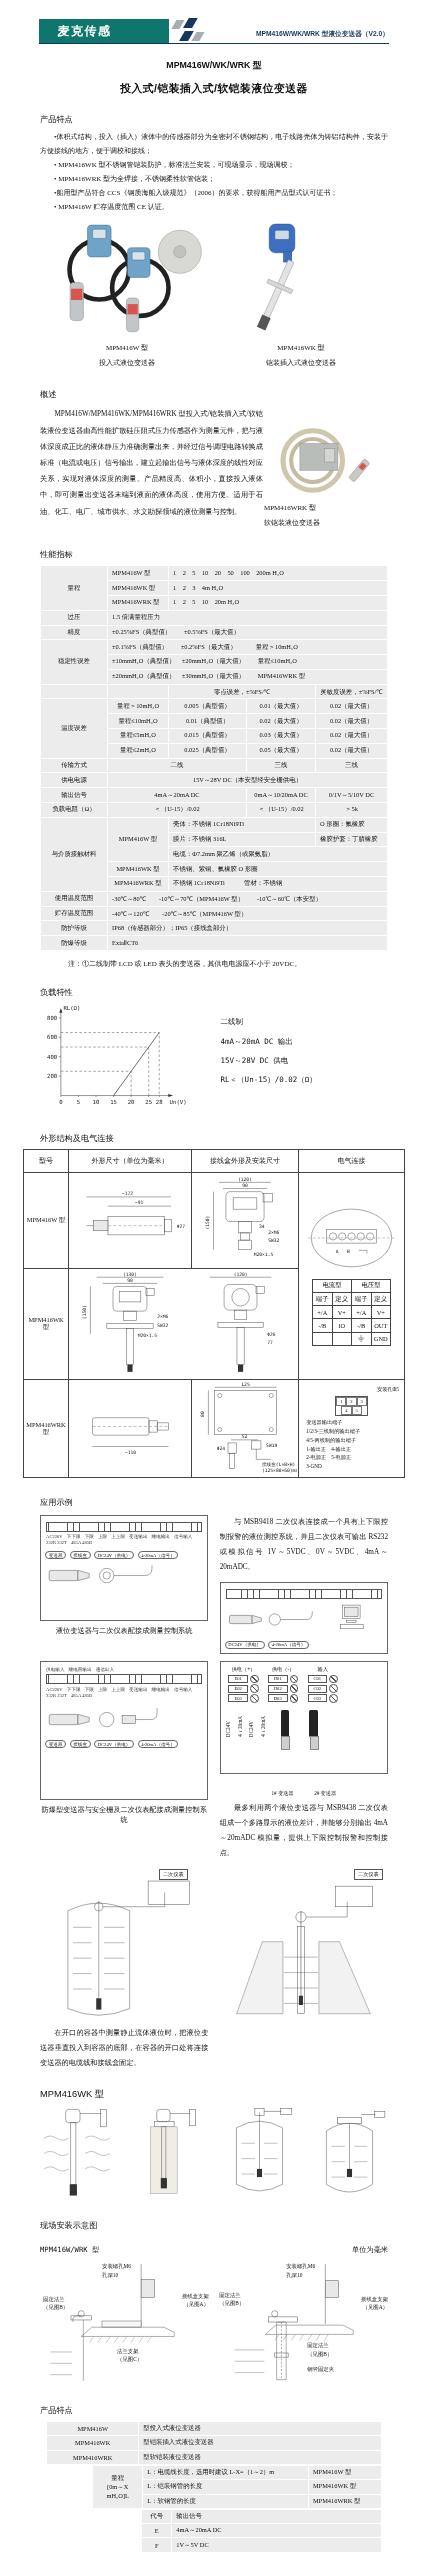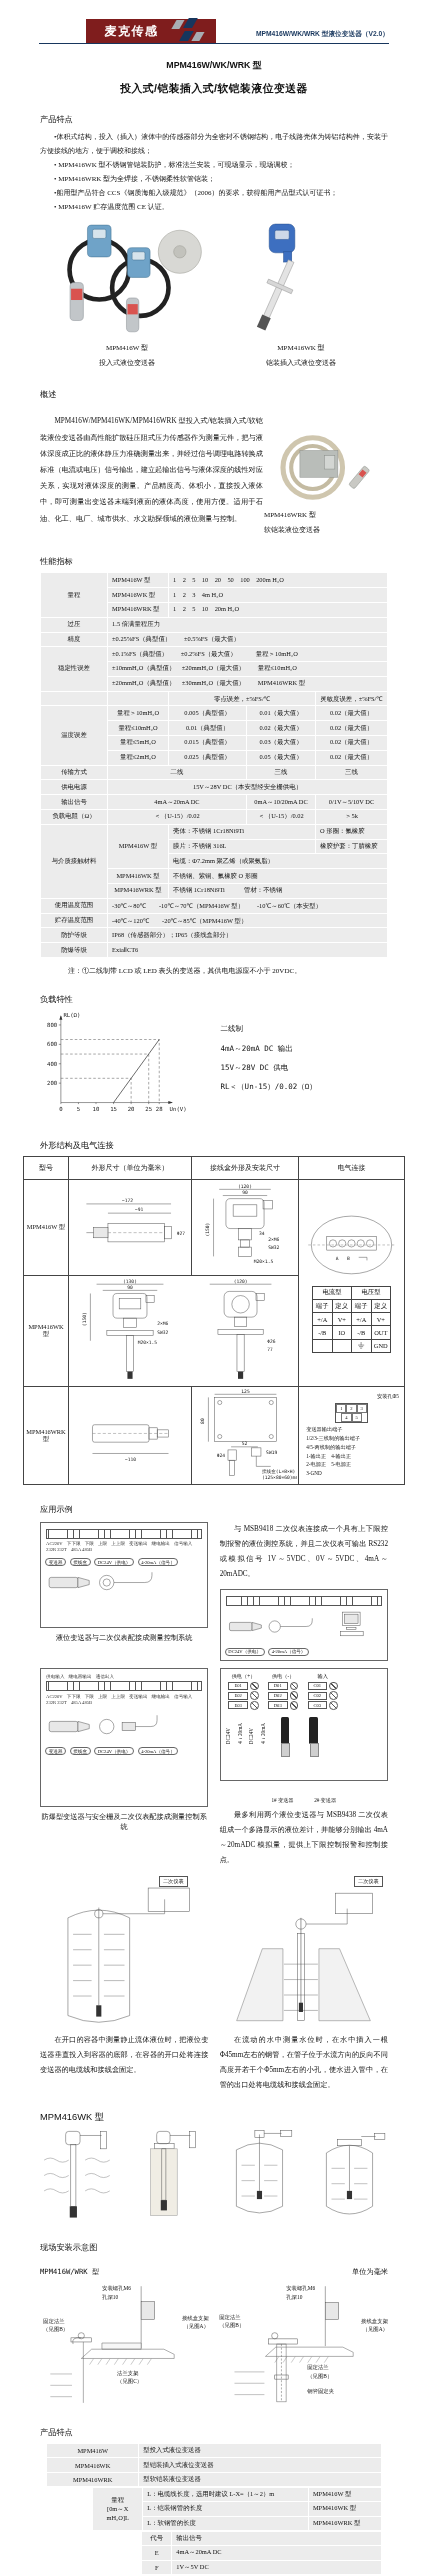--- a/index.html
+++ b/index.html
@@ -1,39 +1,39 @@
 <!DOCTYPE html>
 <html style="font-size:8.2px"><head>
 <meta charset="utf-8">
 <style>
   html,body{margin:0;padding:0;background:#fff;}
   body{width:428px;color:#111;font-family:"Liberation Serif",serif;}
   .page{width:428px;min-height:2702px;position:relative;overflow:hidden;background:#fff;}
   .content{padding:0 40px;}
   
   .hd{position:relative;margin:14.4px 39px 0 39px;height:29px;border-bottom:1.5px solid #17365d;}
-  .hd-bar{position:absolute;left:0;bottom:0;width:130px;height:24px;background:#7f1d1d;display:flex;align-items:center;margin-left:47px;}
+  .hd-bar{position:absolute;left:0;bottom:0;width:130px;height:24px;background:#0f766e;display:flex;align-items:center;}
   .brand{color:#fff;font-family:"Liberation Sans",sans-serif;font-weight:bold;font-size:12px;letter-spacing:1.5px;padding-left:18.5px;}
   .logo-shapes{position:absolute;left:127px;bottom:0;width:62px;height:26px;}
   .logo-shapes i{position:absolute;display:block;transform:skewX(-30deg);}
   .logo-shapes .s1{left:8.2px;top:3.1px;width:7.7px;height:8.8px;background:#a8adb3;}
   .logo-shapes .s2{left:19.6px;top:1px;width:8.8px;height:9.8px;background:#17365d;}
   .logo-shapes .s3{left:15.5px;top:14px;width:8.8px;height:9.8px;background:#17365d;}
   .logo-shapes .s4{left:28px;top:15px;width:7.7px;height:8.8px;background:#a8adb3;}
   .hd-title{position:absolute;right:0;bottom:4.6px;color:#17365d;font-family:"Liberation Sans",sans-serif;font-weight:bold;font-size:6.7px;}
   .doc-model{margin:15.5px 0 0;text-align:center;font-family:"Liberation Sans",sans-serif;font-size:8.8px;font-weight:bold;}
   .doc-sub{margin:10.3px 0 0;text-align:center;font-family:"Liberation Sans",sans-serif;font-size:10.8px;font-weight:bold;letter-spacing:0.5px;}
   .sec-h{font-family:"Liberation Sans",sans-serif;font-weight:normal;font-size:8.2px;margin:17.5px 0 5.2px;}
   .feat{margin:0;font-size:7px;line-height:2.0;text-indent:2em;text-align:justify;}
   
   .figrow{display:flex;margin-top:7.2px;}
   .figcell{flex:1;text-align:center;}
   .figcap{font-size:7px;line-height:2.2;margin:0;}
   
-  .ovwrap{display:flex;gap:1px;margin-top:13px;}
+  .ovwrap{display:flex;gap:1px;margin-top:6px;}
   .ovtext{flex:1;font-size:7.2px;line-height:2.25;text-align:justify;text-indent:2em;margin:0;}
   .ovfig{width:124px;text-align:left;padding-top:15.5px;}
   
   table.gtab{border-collapse:separate;border-spacing:1px;width:100%;}
   table.gtab td{background:#ececec;font-size:6.4px;padding:1.5px 4.1px;height:10.8px;vertical-align:middle;}
   table.gtab td.lab{text-align:center;}
   table.gtab td.cen{text-align:center;}
   .notep{font-size:7px;margin:8.2px 0 0;text-indent:4em;}
   
   .loadwrap{display:flex;gap:20.6px;margin-top:5.2px;align-items:flex-start;}
@@ -738,21 +738,20 @@
               <line x1="112" y1="210" x2="178" y2="210"></line>
               <line x1="112" y1="240" x2="178" y2="240"></line>
             </g>
           <rect x="138" y="90" width="14" height="170" class="skline"></rect>
           <line x1="145" y1="60" x2="145" y2="240" stroke="#333"></line>
           <rect x="141" y="225" width="8" height="18" fill="#333"></rect>
           <circle cx="145" cy="72" r="10" class="skline"></circle>
           <path d="M155 72 h80 v-30" class="skline"></path>
           <rect x="212" y="12" width="72" height="40" class="skline"></rect>
         </svg>
-        <p class="apptext" style="text-align:justify">在流动的水中测量水位时，在水中插入一根Φ45mm左右的钢管，在管子位于水流方向的反向不同高度开若干个Φ5mm左右的小孔，使水进入管中，在管的出口处将电缆线和接线盒固定。</p>
       </div>
     </div>
 
     <h3 class="sec-h" style="font-weight:normal;font-size:9.3px">MPM416WK 型</h3>
     <div style="display:flex;gap:13.4px;justify-content:space-between">
       <svg width="77" height="93" viewBox="0 0 150 180">
         <rect x="50" y="4" width="28" height="26" rx="6" class="skline"></rect>
         <line x1="78" y1="12" x2="120" y2="12" class="skline"></line>
         <rect x="118" y="4" width="12" height="34" class="skline"></rect>
         <rect x="60" y="30" width="10" height="120" class="skline"></rect>

